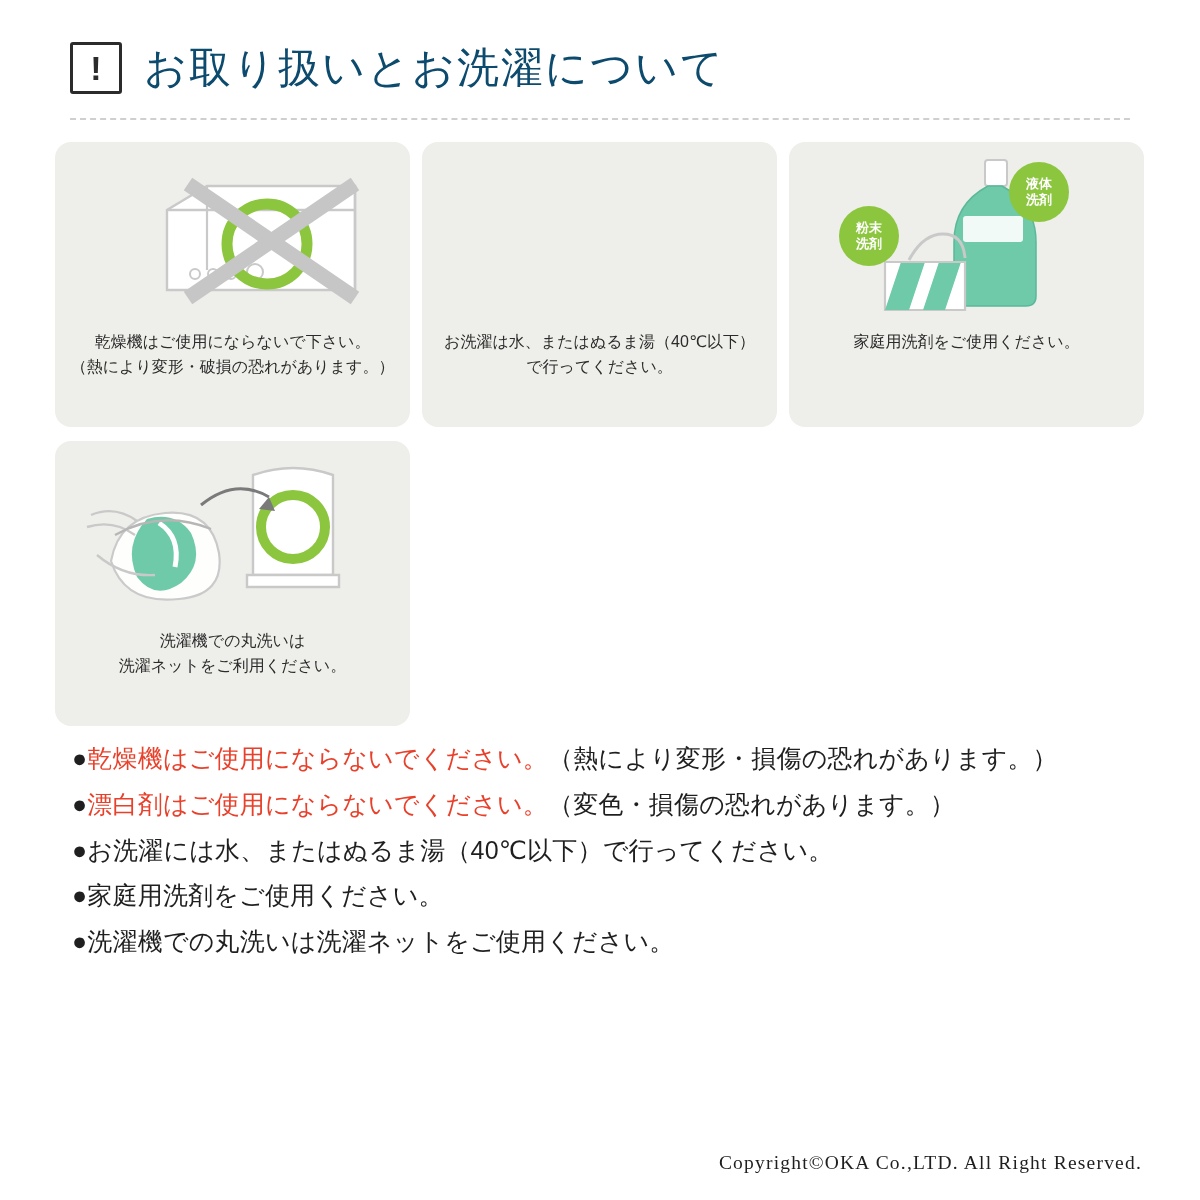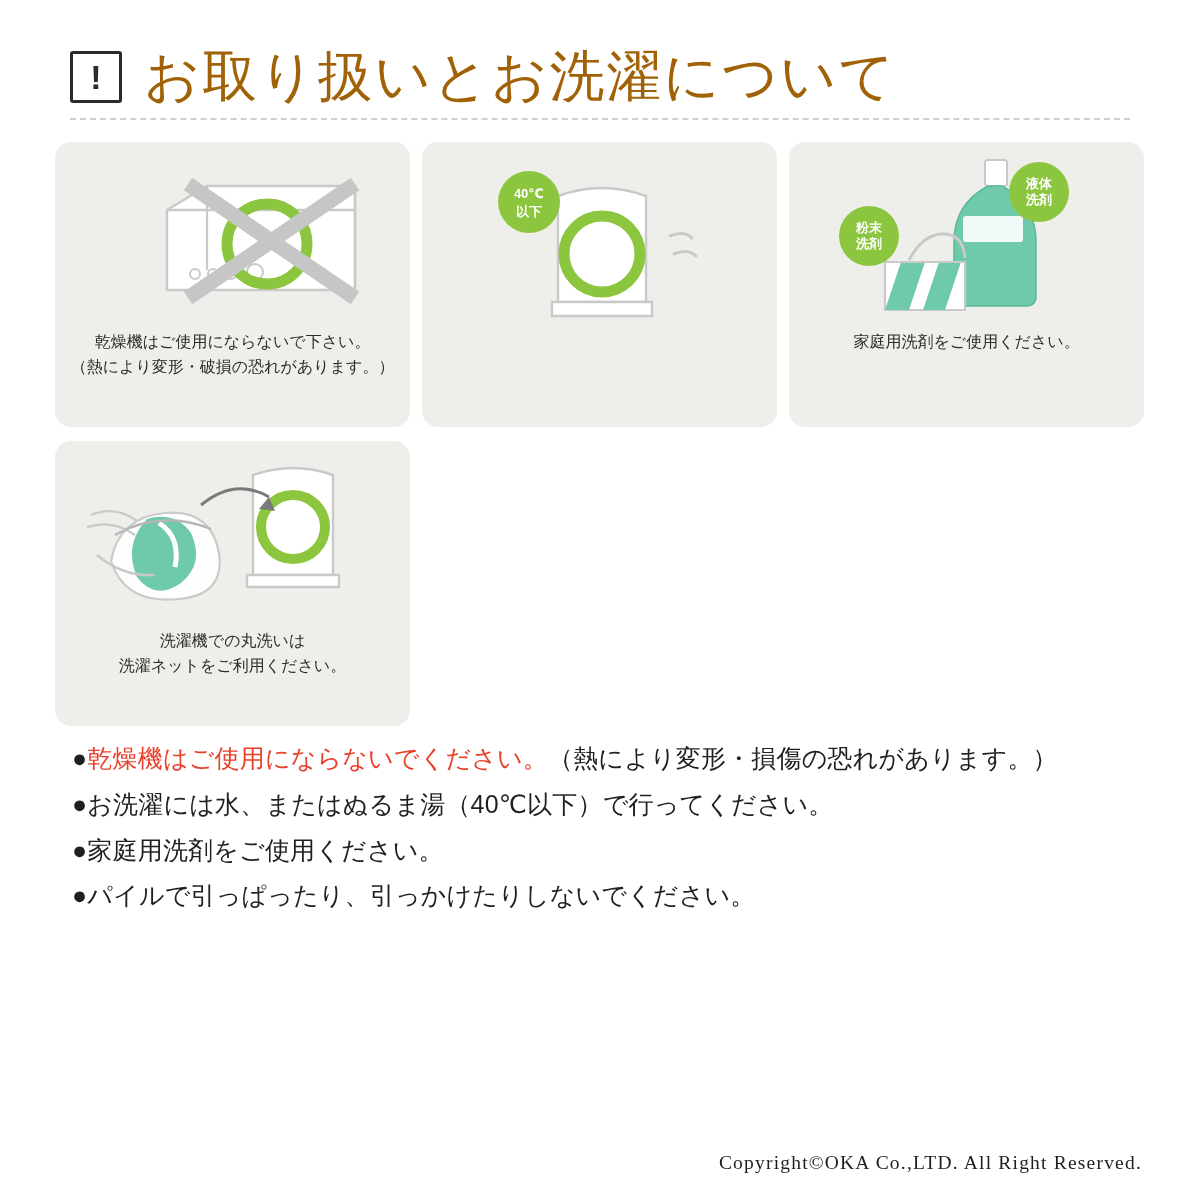--- a/index.html
+++ b/index.html
@@ -34,23 +34,23 @@
     display: flex;
     align-items: center;
     justify-content: center;
     font-size: 34px;
     font-weight: bold;
     line-height: 1;
     color: #2b2b2b;
     box-sizing: border-box;
   }
   .header-title {
-    font-size: 55px;
+    font-size: 42px;
     letter-spacing: 2px;
-    color: #a16207;
+    color: #0c4a6e;
     font-weight: 500;
     white-space: nowrap;
   }
   .header-rule {
     position: absolute;
     left: 70px;
     top: 118px;
     width: 1060px;
     border-top: 2px dashed #cfcfcf;
   }
@@ -176,41 +176,22 @@
           <line x1="300" y1="34" x2="133" y2="148"></line>
         </g>
       </svg>
     </div>
     <div class="card-caption">乾燥機はご使用にならないで下さい。
 （熱により変形・破損の恐れがあります。）</div>
   </div>
 
 
   <div class="card">
-    <div class="card-art">
-      <svg viewBox="0 0 355 186" width="355" height="186" aria-hidden="true">
-
-        <g fill="#ffffff" stroke="#c9c9c9" stroke-width="2.4">
-          <path d="M136 46 q44 -16 88 0 l0 106 l-88 0 Z"></path>
-          <path d="M130 152 l100 0 l0 14 l-100 0 Z"></path>
-        </g>
-        <circle cx="180" cy="104" r="38" fill="none" stroke="#8cc63e" stroke-width="11"></circle>
-
-        <g fill="none" stroke="#c9c9c9" stroke-width="3" stroke-linecap="round">
-          <path d="M248 86 q14 -6 22 2"></path>
-          <path d="M252 104 q14 -6 22 2"></path>
-        </g>
-
-        <g>
-          <circle cx="107" cy="52" r="31" class="badge"></circle>
-          <text x="107" y="48" text-anchor="middle" class="badge-text">40℃</text>
-          <text x="107" y="66" text-anchor="middle" class="badge-text">以下</text>
-        </g>
-      </svg>
-    </div>
+    <div class="card-caption">お洗濯は水、またはぬるま湯（40℃以下）
+で行ってください。</div>
   </div>
 
   <div class="card">
     <div class="card-art">
       <svg viewBox="0 0 355 186" width="355" height="186" aria-hidden="true">
 
         <g>
           <rect x="196" y="10" width="22" height="26" rx="3" fill="#ffffff" stroke="#c9c9c9" stroke-width="2"></rect>
           <path d="M199 36 q-34 18 -34 56 l0 54 q0 10 10 10 l62 0 q10 0 10 -10 l0 -54 q0 -38 -34 -56 Z" fill="#6ecaa8" stroke="#5bb89a" stroke-width="1.5"></path>
           <rect x="174" y="66" width="60" height="26" rx="3" fill="#ffffff" opacity="0.9"></rect>
@@ -271,23 +252,26 @@
 洗濯ネットをご利用ください。</div>
   </div>
 
 </div>
 
 <div class="bullets">
   <div class="bullet-line">
     <span>●</span><span class="red">乾燥機はご使用にならないでください。</span><span>（熱により変形・損傷の恐れがあります。）</span>
   </div>
   <div class="bullet-line">
+    <span>●</span><span class="red">漂白剤はご使用にならないでください。</span><span>（変色・損傷の恐れがあります。）</span>
+  </div>
+  <div class="bullet-line">
     <span>●</span><span>お洗濯には水、またはぬるま湯（40℃以下）で行ってください。</span>
   </div>
   <div class="bullet-line">
     <span>●</span><span>家庭用洗剤をご使用ください。</span>
   </div>
   <div class="bullet-line">
-    <span>●</span><span>パイルで引っぱったり、引っかけたりしないでください。</span>
+    <span>●</span><span>洗濯機での丸洗いは洗濯ネットをご使用ください。</span>
   </div>
 </div>
 
 <div class="footer">Copyright©OKA Co.,LTD. All Right Reserved.</div>
 
 </body></html>

